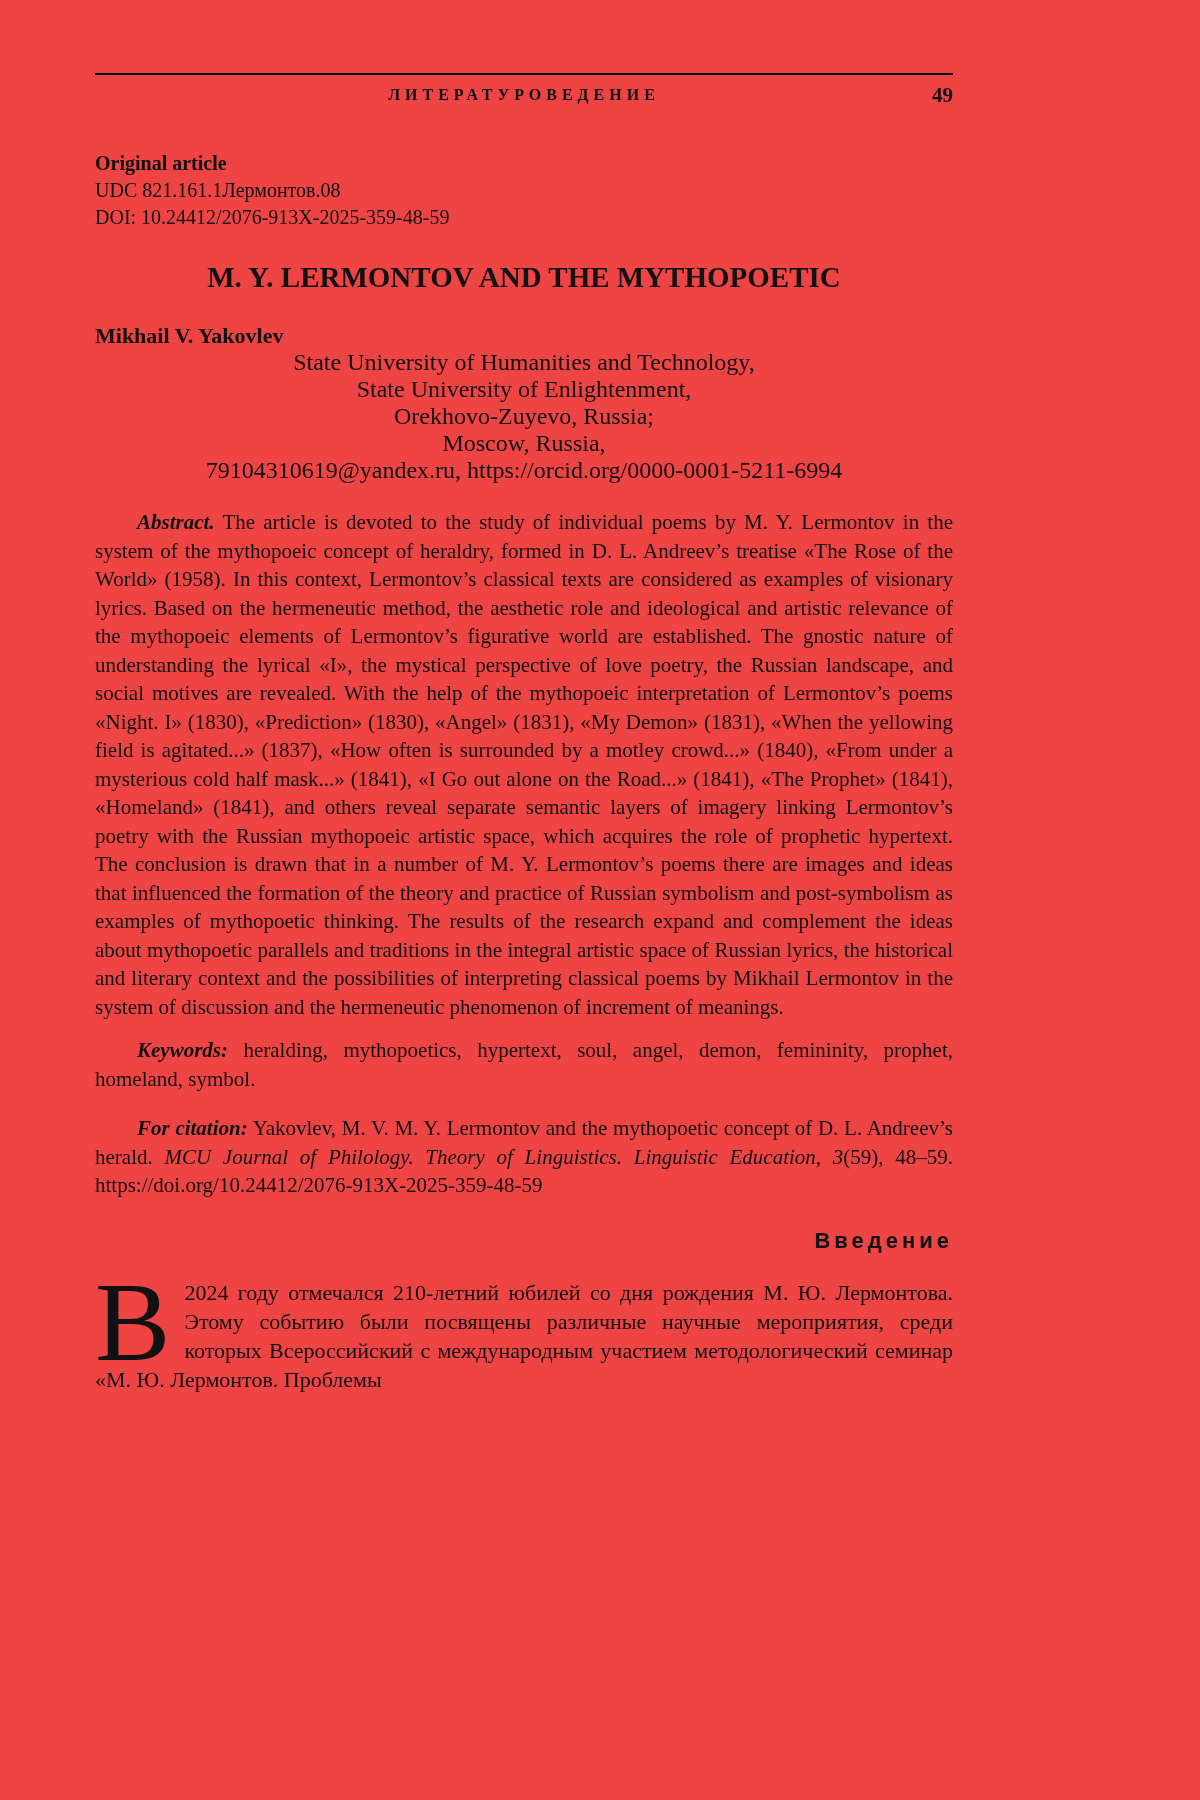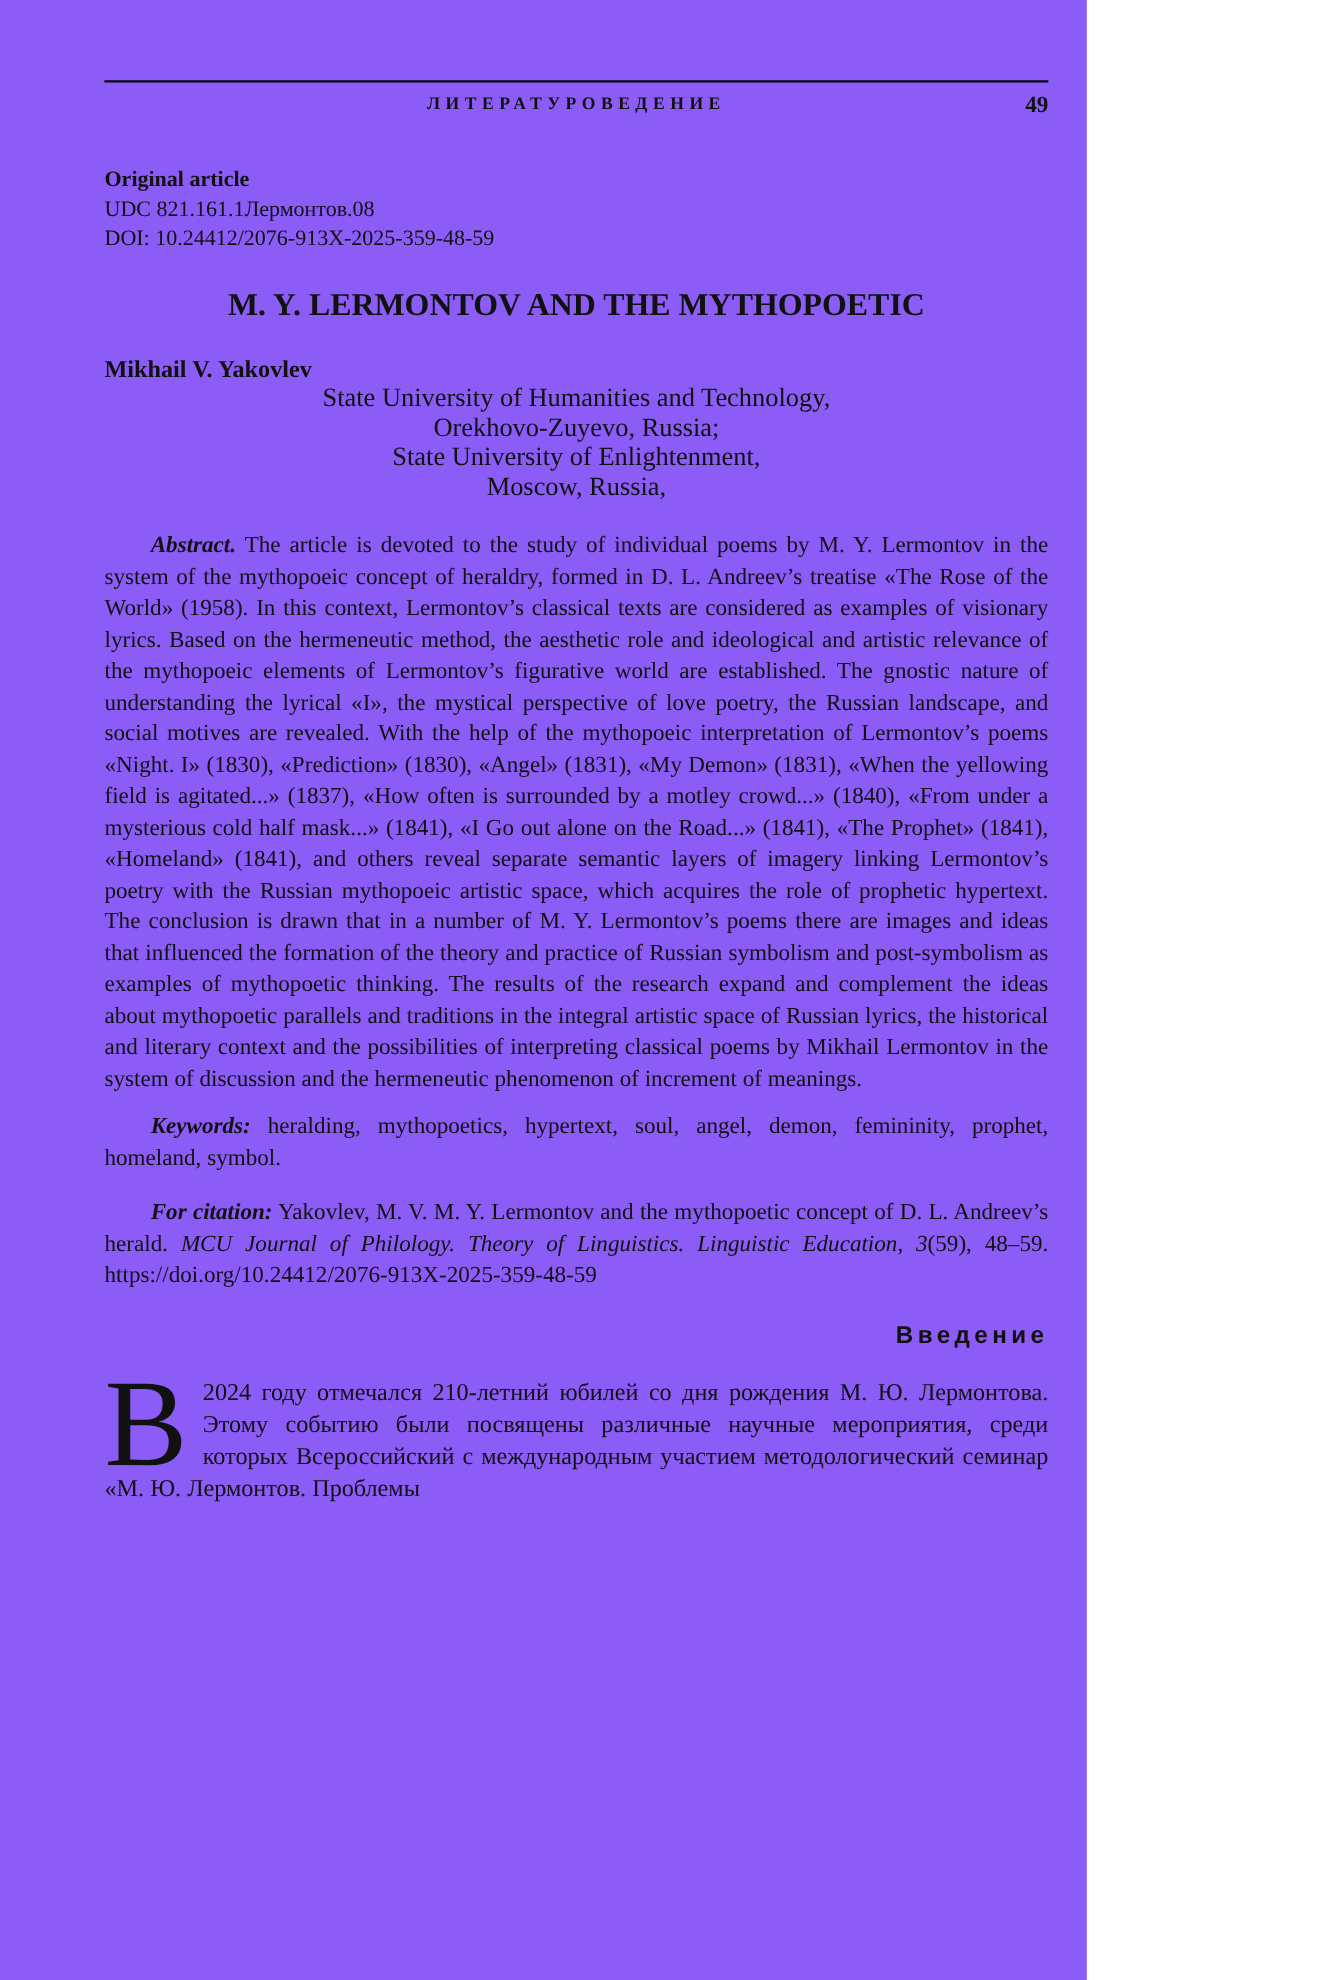--- a/index.html
+++ b/index.html
@@ -3,21 +3,21 @@
 <meta charset="utf-8">
 <style>
   * { box-sizing: border-box; }
   html, body { margin: 0; padding: 0; }
   body {
     width: 1200px; height: 1800px;
     background: #ffffff;
     color: #111111;
     font-family: "Liberation Serif", serif;
   }
-  .page { position: relative; width: 988px; height: 1800px; overflow: hidden; background: #8b5cf6; }
+  .page { position: relative; width: 1200px; height: 1800px; overflow: hidden; background: #ef4444; }
   .content { position: absolute; left: 95px; top: 0; width: 858px; }
 
   .header-rule { margin-top: 73px; border-top: 2.5px solid #000; }
   .header-row { position: relative; height: 24px; margin-top: 11px; }
   .running-title {
     position: absolute; left: 0; right: 0; text-align: center;
     font-weight: bold; font-size: 16px; letter-spacing: 5px;
   }
   .page-number { position: absolute; right: 0; top: -3px; font-weight: bold; font-size: 21px; }
 
@@ -73,23 +73,24 @@
       <div>UDC 821.161.1Лермонтов.08</div>
       <div>DOI: 10.24412/2076-913X-2025-359-48-59</div>
     </div>
 
     <h1 class="title"><span>M. Y. LERMONTOV AND THE MYTHOPOETIC</span><br></h1>
 
     <div class="author">Mikhail V. Yakovlev</div>
 
     <div class="affiliation">
       <div>State University of Humanities and Technology,</div>
+      <div>State University of Enlightenment,</div>
       <div>Orekhovo-Zuyevo, Russia;</div>
-      <div>State University of Enlightenment,</div>
       <div>Moscow, Russia,</div>
+      <div>79104310619@yandex.ru, https://orcid.org/0000-0001-5211-6994</div>
     </div>
 
     <p class="para abstract"><span class="bi">Abstract.</span> <span>The article is devoted to the study of individual poems by M. Y. Lermontov in the system of the mythopoeic concept of heraldry, formed in D. L. Andreev’s treatise «The Rose of the World» (1958). In this context, Lermontov’s classical texts are considered as examples of visionary lyrics. Based on the hermeneutic method, the aesthetic role and ideological and artistic relevance of the mythopoeic elements of Lermontov’s figurative world are established. The gnostic nature of understanding the lyrical «I», the mystical perspective of love poetry, the Russian landscape, and social motives are revealed. With the help of the mythopoeic interpretation of Lermontov’s poems «Night. I» (1830), «Prediction» (1830), «Angel» (1831), «My Demon» (1831), «When the yellowing field is agitated...» (1837), «How often is surrounded by a motley crowd...» (1840), «From under a mysterious cold half mask...» (1841), «I Go out alone on the Road...» (1841), «The Prophet» (1841), «Homeland» (1841), and others reveal separate semantic layers of imagery linking Lermontov’s poetry with the Russian mythopoeic artistic space, which acquires the role of prophetic hypertext. The conclusion is drawn that in a number of M. Y. Lermontov’s poems there are images and ideas that influenced the formation of the theory and practice of Russian symbolism and post-symbolism as examples of mythopoetic thinking. The results of the research expand and complement the ideas about mythopoetic parallels and traditions in the integral artistic space of Russian lyrics, the historical and literary context and the possibilities of interpreting classical poems by Mikhail Lermontov in the system of discussion and the hermeneutic phenomenon of increment of meanings.</span></p>
 
     <p class="para keywords"><span class="bi">Keywords:</span> <span>heralding, mythopoetics, hypertext, soul, angel, demon, femininity, prophet, homeland, symbol.</span></p>
 
     <p class="para citation"><span class="bi">For citation:</span> <span>Yakovlev, M. V. M. Y. Lermontov and the mythopoetic concept of D. L. Andreev’s herald. </span><span class="it">MCU Journal of Philology. Theory of Linguistics. Linguistic Education</span><span>, </span><span class="it">3</span><span>(59), 48–59. https://doi.org/10.24412/2076-913X-2025-359-48-59</span></p>
 
     <h2 class="section-heading">Введение</h2>
 

